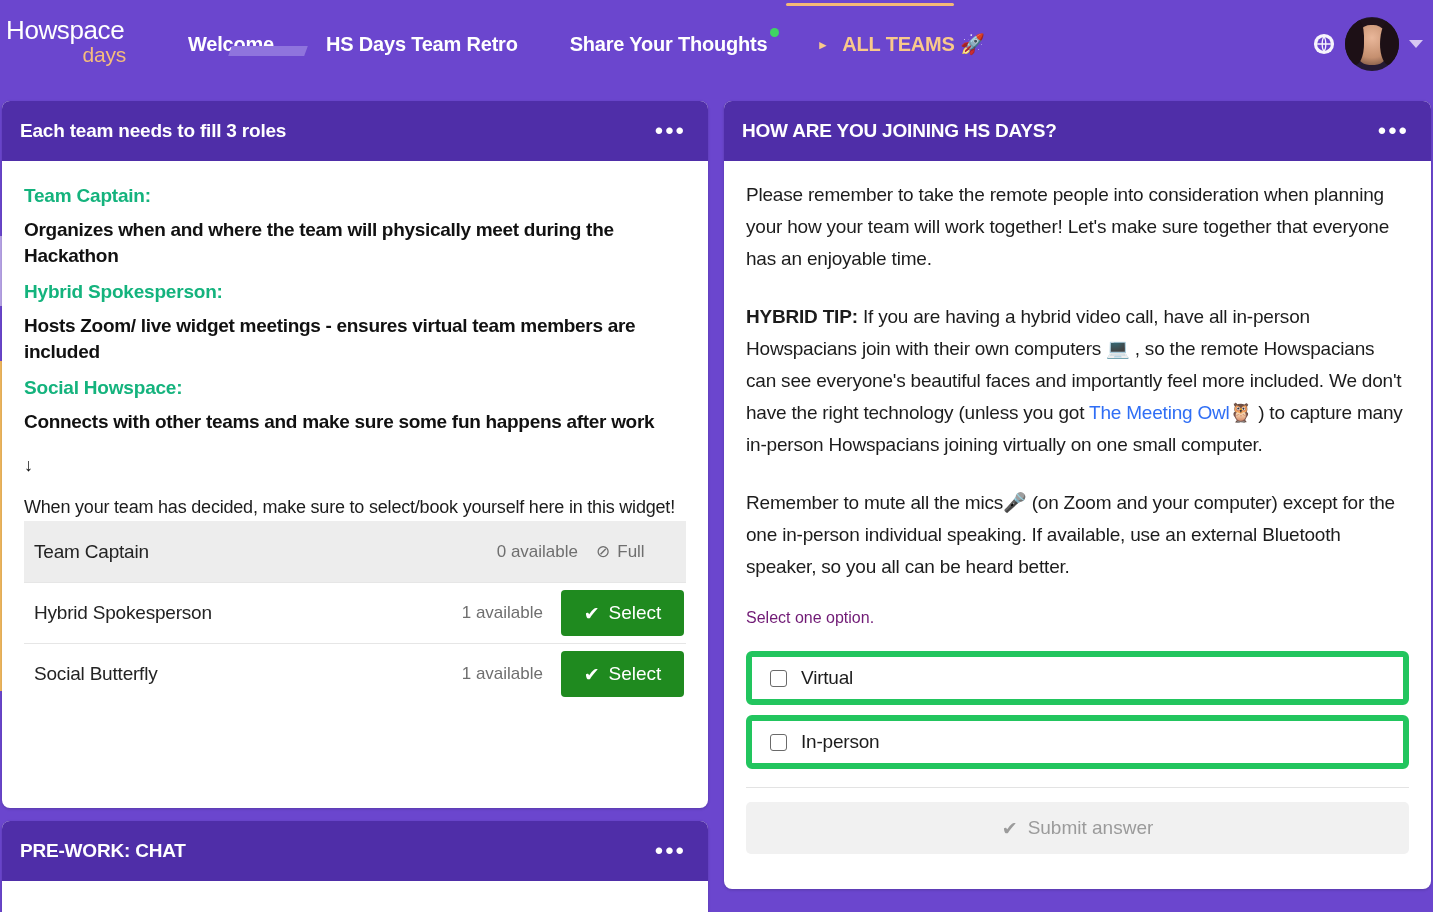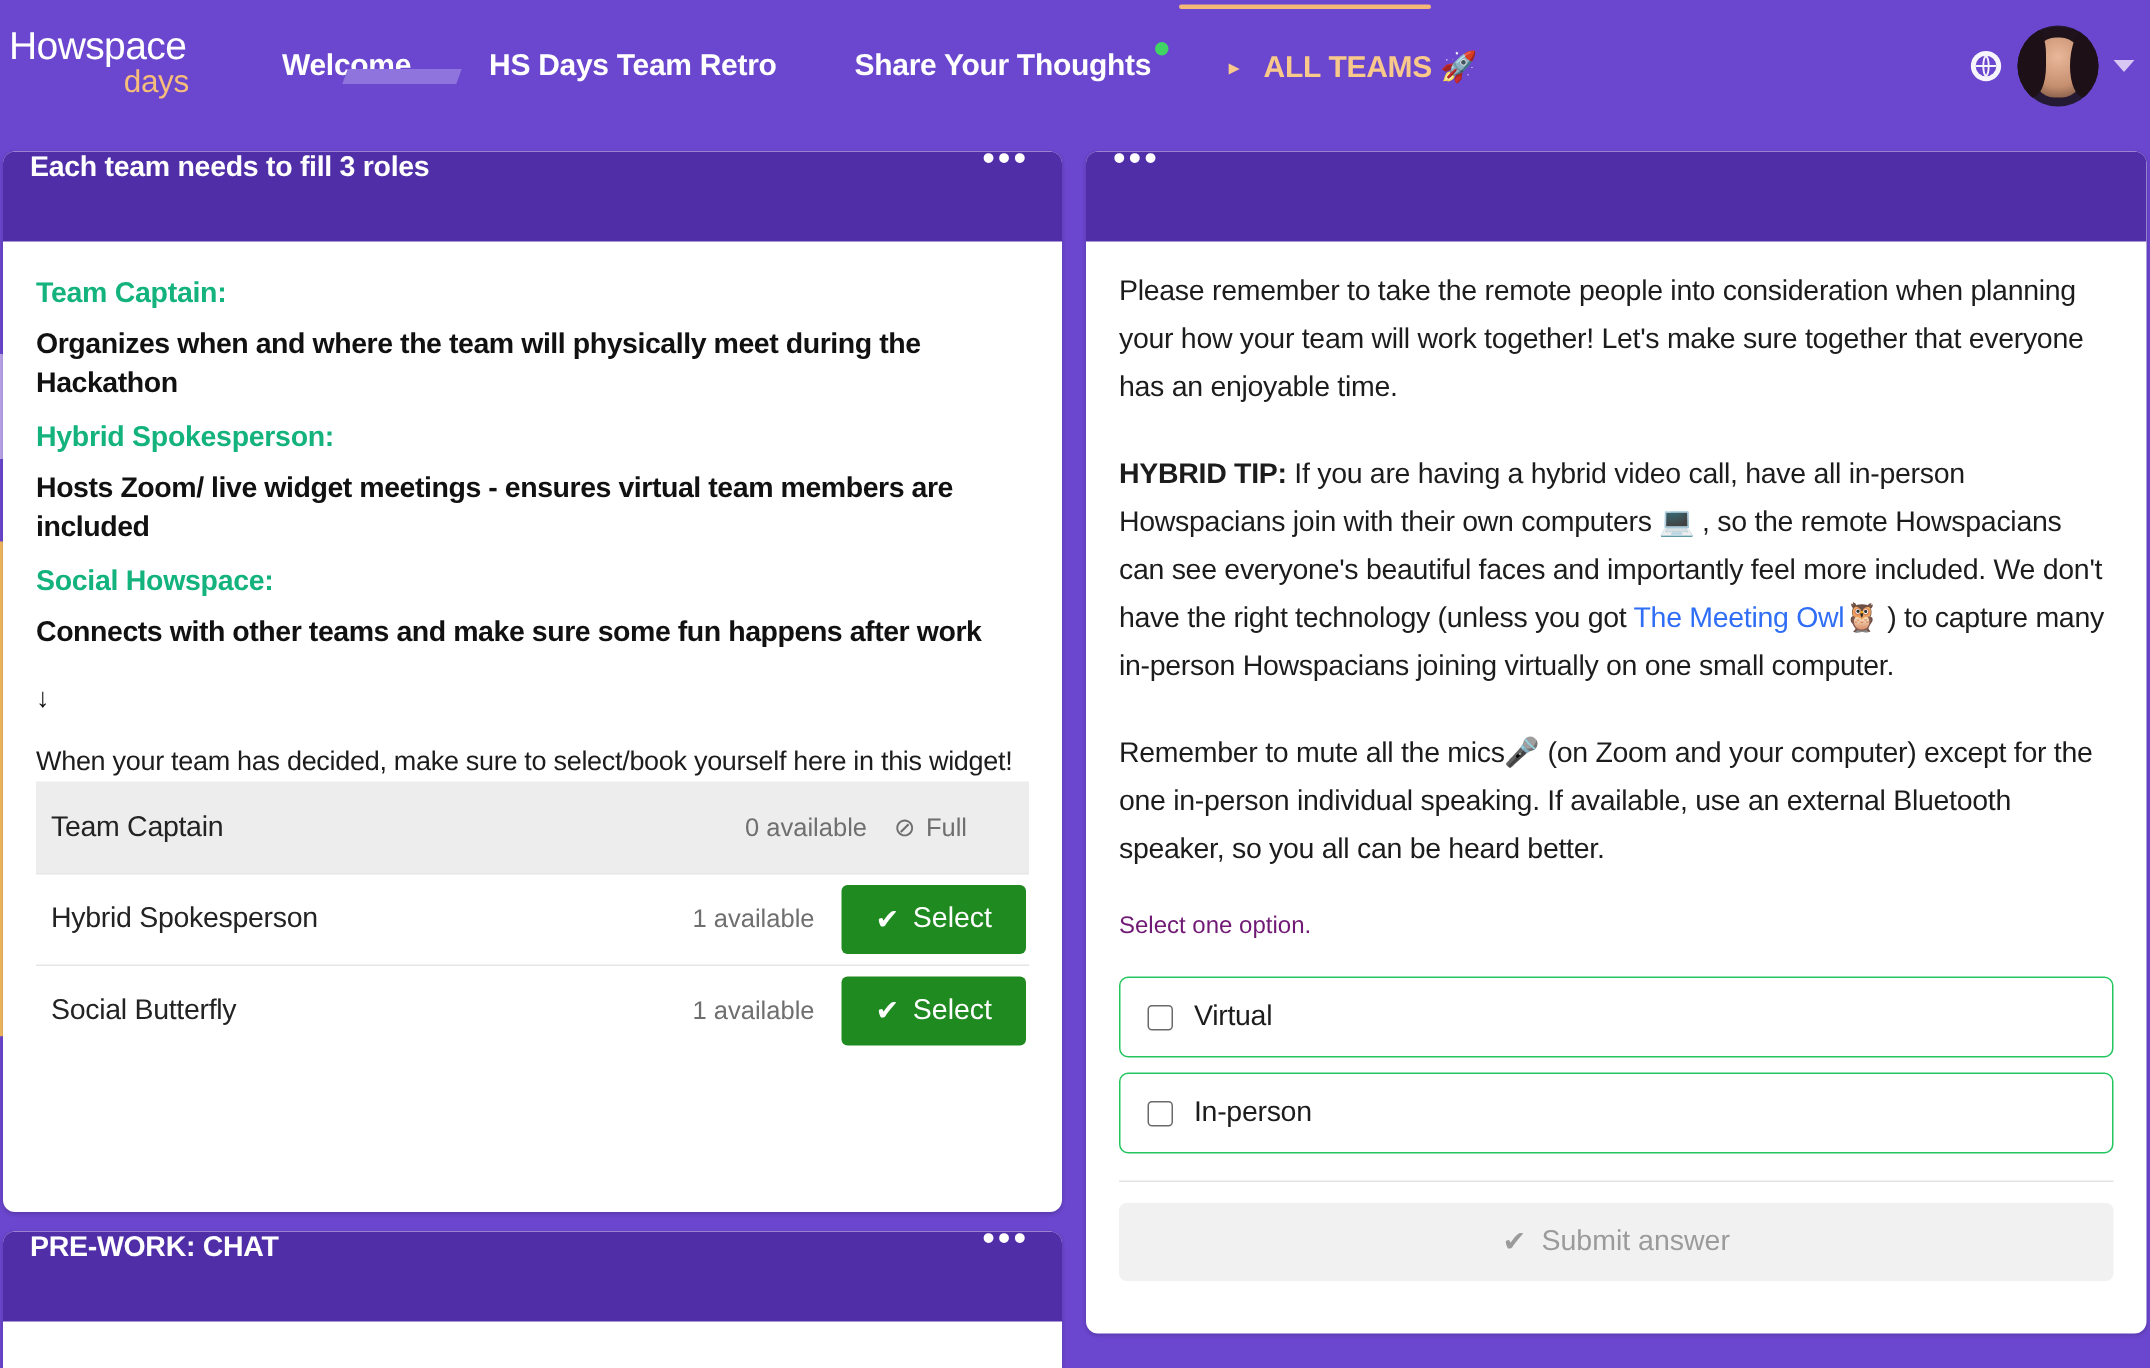--- a/index.html
+++ b/index.html
@@ -87,21 +87,21 @@
   
   .stage { position: absolute; top: 88px; left: 0; width: 1433px; height: 824px; }
 
   .card {
     position: absolute; background: #ffffff;
     border-radius: 8px; overflow: hidden;
     box-shadow: 0 1px 3px rgba(0,0,0,.18);
   }
   .card-header {
     background: #4f2ea8; height: 60px;
-    display: flex; align-items: flex-start; justify-content: space-between;
+    display: flex; align-items: center; justify-content: space-between;
     padding: 0 22px 0 18px;
   }
   .card-title {
     color: #ffffff; font-size: 19px; font-weight: bold; letter-spacing: -.2px;
   }
   .dots { color: #ffffff; font-size: 24px; letter-spacing: 2px; cursor: pointer; line-height: 10px; }
   .card-body { padding: 18px 22px 14px 22px; }
 
   
   #card-roles { left: 2px; top: 13px; width: 706px; height: 707px; }
@@ -150,21 +150,21 @@
   
   #card-join { left: 724px; top: 13px; width: 707px; height: 788px; }
   .para {
     color: #1c1c1c; font-size: 19px; line-height: 32px;
     letter-spacing: -.2px; margin-bottom: 26px;
   }
   .para b { font-weight: bold; }
   .link { color: #2f6ef5; }
   .sub-label { color: #701a75; font-size: 16px; margin-bottom: 24px; }
   .opt {
-    border: 1px solid #22c55e; border-radius: 6px;
+    border: 6px solid #22c55e; border-radius: 6px;
     height: 54px; display: flex; align-items: center; gap: 14px;
     padding: 0 18px; margin-bottom: 10px; cursor: pointer; background: #fff;
   }
   .opt-box {
     width: 17px; height: 17px; border: 1.6px solid #6a6a6a;
     border-radius: 3px; flex: 0 0 auto;
   }
   .opt-label { color: #1c1c1c; font-size: 19px; letter-spacing: -.2px; }
   .divider { border-top: 1px solid #e3e3e3; margin: 18px 0 14px 0; }
   .btn-submit {
@@ -293,20 +293,21 @@
       <div class="card-title">PRE-WORK: CHAT</div>
       <div class="dots">•••</div>
     </div>
     <div class="card-body">
       <div class="chat-line"></div>
     </div>
   </div>
 
   <div class="card" id="card-join">
     <div class="card-header">
+      <div class="card-title">HOW ARE YOU JOINING HS DAYS?</div>
       <div class="dots">•••</div>
     </div>
     <div class="card-body">
 
       <p class="para">Please remember to take the remote people into consideration when planning your how your team will work together! Let's make sure together that everyone has an enjoyable time.</p>
 
       <p class="para"><b>HYBRID TIP:</b><span> If you are having a hybrid video call, have all in-person Howspacians join with their own computers 💻 , so the remote Howspacians can see everyone's beautiful faces and importantly feel more included. We don't have the right technology (unless you got </span><a class="link">The Meeting Owl</a><span>🦉</span><span> ) to capture many in-person Howspacians joining virtually on one small computer.</span></p>
 
       <p class="para">Remember to mute all the mics🎤 (on Zoom and your computer) except for the one in-person individual speaking. If available, use an external Bluetooth speaker, so you all can be heard better.</p>
 

